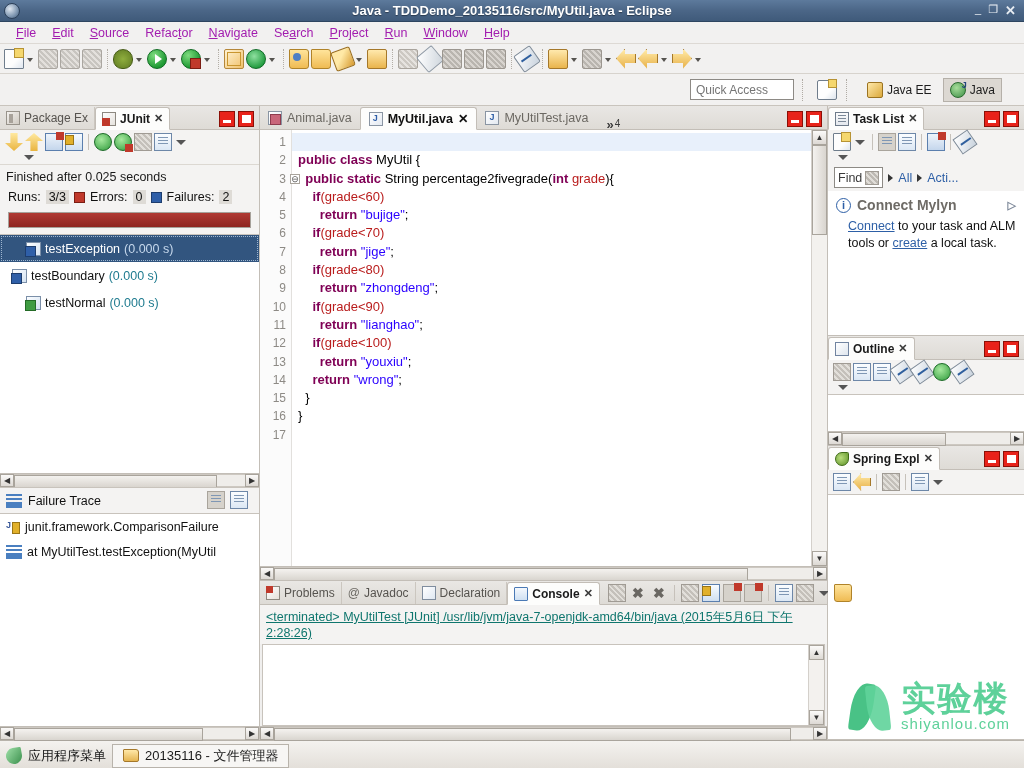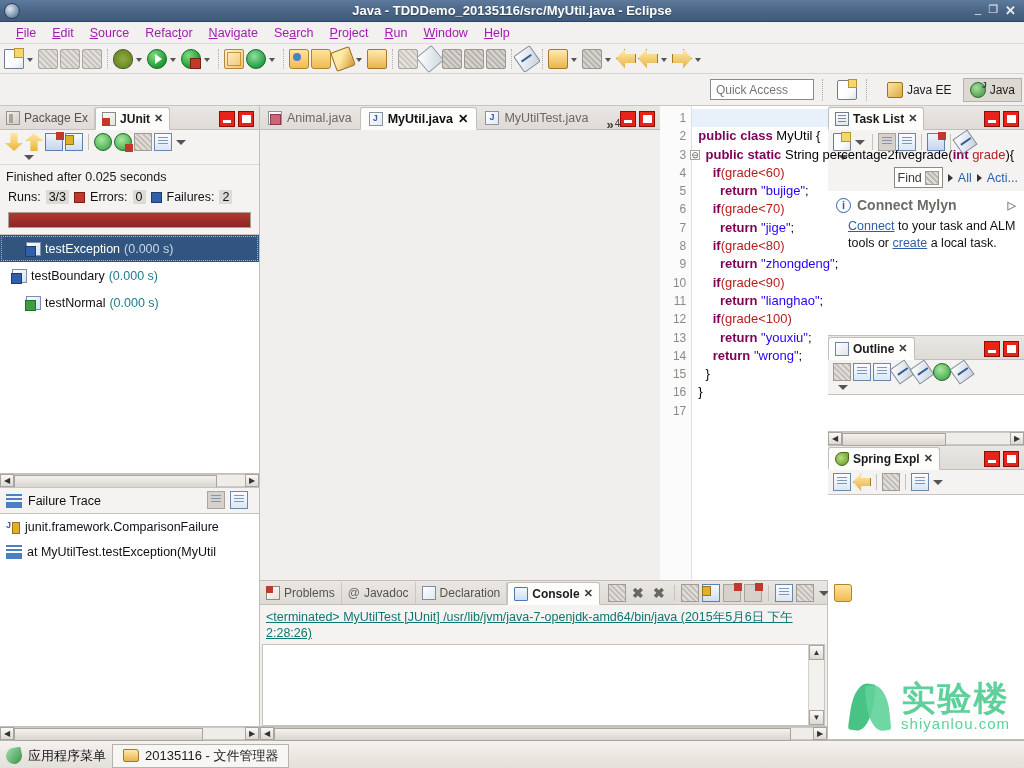--- a/index.html
+++ b/index.html
@@ -95,21 +95,21 @@
             clip-path: polygon(45% 0,45% 28%,100% 28%,100% 72%,45% 72%,45% 100%,0 50%);}
   .i-fwd  { background: linear-gradient(to bottom,#ffe9a6,#e8b24b); border:1px solid #a5782a;
             clip-path: polygon(55% 0,55% 28%,0 28%,0 72%,55% 72%,55% 100%,100% 50%);}
   .i-dark { background: repeating-linear-gradient(45deg,#b9b5af 0 2px,#d8d4cf 2px 4px); border:1px solid #9b968f;}
   .i-green{ background: radial-gradient(circle at 40% 35%,#a6e99e,#2f9a3b); border-radius:50%; border:1px solid #1b6b26;}
   .i-xx   { color:#6a6762; font-weight:bold; font-size:14px; text-align:center; line-height:18px;}
 
   
   .qa-row {
     height: 32px; background: #f2f1f0; display:flex; align-items:center;
-    justify-content: flex-end; padding-right: 2px; gap: 4px;
+    justify-content: flex-end; padding-right: 22px; gap: 4px;
     border-bottom: 1px solid #c9c4bd;
   }
   .qa-box {
     width: 104px; height: 21px; background:#fff; border:1px solid #8d8a85;
     font-size: 12px; color:#6f6c67; padding: 2px 5px;
   }
   .qa-dots { width: 6px; height: 22px; border-left: 1px dotted #b0aba4; margin: 0 4px; }
   .persp-btn {
     display: flex; align-items: center; gap: 4px; padding: 3px 6px;
     font-size: 12px; color: #1c1c1c; border: 1px solid transparent;
@@ -222,21 +222,21 @@
   .ft-lines { width:16px;height:14px;display:inline-block;
               background:linear-gradient(to bottom,#4a7fc0 0 2px,transparent 2px 4px,#4a7fc0 4px 6px,transparent 6px 8px,#4a7fc0 8px 10px);}
   .ft-body { background:#ffffff; flex:0 0 auto; border-top:1px solid #c8c3bc;}
   .ft-row { display:flex; align-items:center; gap:5px; height:25px; padding-left:6px; font-size:12.5px; color:#111; white-space:nowrap; overflow:hidden;}
   .ft-ico-j { width:14px;height:14px;display:inline-block;position:relative;font-size:9px;color:#3c5a9a;font-weight:bold;}
   .ft-ico-j::after{content:"";position:absolute;right:0;top:2px;width:6px;height:10px;background:#e1b02a;border:1px solid #9a7516;}
   .ft-filler { flex:1; background:#ffffff; }
 
   
   .editor-area { flex:1; display:flex; flex-direction:column; min-width:0; }
-  .editor-stack { flex:1; display:flex; flex-direction:row; min-height:0; border-right:1px solid #c3beb7;}
+  .editor-stack { flex:1; display:flex; flex-direction:column; min-height:0; border-right:1px solid #c3beb7;}
   .etabs { height:24px; display:flex; align-items:flex-end;
            background: linear-gradient(to bottom,#e9e7e4,#dedbd6); border-bottom:1px solid #c3beb7;}
   .etab { display:flex;align-items:center;gap:5px;height:22px;padding:0 8px;font-size:12.5px;color:#6b6862;}
   .etab.active { background:#fdfdfc; color:#111; font-weight:bold;
                  border:1px solid #c3beb7; border-bottom:1px solid #fdfdfc; border-radius:3px 3px 0 0; height:23px; margin-bottom:-1px;}
   .ic-java { width:14px;height:14px;display:inline-block;position:relative;
              background:linear-gradient(135deg,#ffffff,#e3e9f1); border:1px solid #8a95a3;}
   .ic-java::after{content:"J";position:absolute;left:3px;top:0;font-size:9px;color:#2f5fa8;font-weight:bold;}
   .ic-java.anim::after{content:"";left:1px;top:2px;width:9px;height:9px;background:#c9667a;border:1px solid #8e3c4e;}
   .etab-more { margin-left:10px; font-size:12px; color:#3b3b3b; display:flex; align-items:flex-end; gap:1px; }
@@ -269,21 +269,21 @@
   .console-view { height:160px; display:flex; flex-direction:column; border-top:1px solid #c3beb7; border-right:1px solid #c3beb7;}
   .console-tabs { height:24px; display:flex; align-items:flex-end;
                   background:linear-gradient(to bottom,#e9e7e4,#dedbd6); border-bottom:1px solid #c3beb7;}
   .console-line { font-size:12.5px; color:#0f766e; padding:4px 6px; background:#f4f3f2;text-decoration:underline;}
   .console-body { flex:1; background:#ffffff; border:1px solid #c8c3bc; margin:0 2px 0 2px; display:flex;}
   .console-fill { flex:1; position:relative; }
 
   
   .right-panel { width:196px; display:flex; flex-direction:column; background:#f4f3f2; }
   .rp-section { display:flex; flex-direction:column; border-bottom:1px solid #c3beb7; }
-  .find-row { display:flex; align-items:center; gap:5px; padding:3px 6px; font-size:12.5px;justify-content:flex-end; }
+  .find-row { display:flex; align-items:center; gap:5px; padding:3px 6px; font-size:12.5px; }
   .find-box { display:flex; align-items:center; gap:3px; border:1px solid #8d8a85; background:#fff; padding:1px 3px; height:21px;}
   .find-box span { color:#3a3a3a; }
   .chk-ico { width:14px;height:14px;background:repeating-linear-gradient(45deg,#bdb9b3 0 2px,#e0ddd8 2px 4px);border:1px solid #a09b94;}
   .arrow-r { border-left:5px solid #333; border-top:4px solid transparent; border-bottom:4px solid transparent; width:0;height:0;}
   .link { color:#2d5fa6; text-decoration:none; }
   .link.u { text-decoration:underline; }
   .mylyn-box { background:#ffffff; padding:6px 8px 8px 8px; flex:1; }
   .mylyn-title { display:flex; align-items:center; gap:6px; font-size:14px; color:#6e6b66; font-weight:bold; margin-bottom:5px;}
   .info-ico { width:15px;height:15px;border-radius:50%;border:1px solid #2d5fa6;color:#2d5fa6;
               font-size:11px;line-height:13px;text-align:center;font-weight:bold;}

